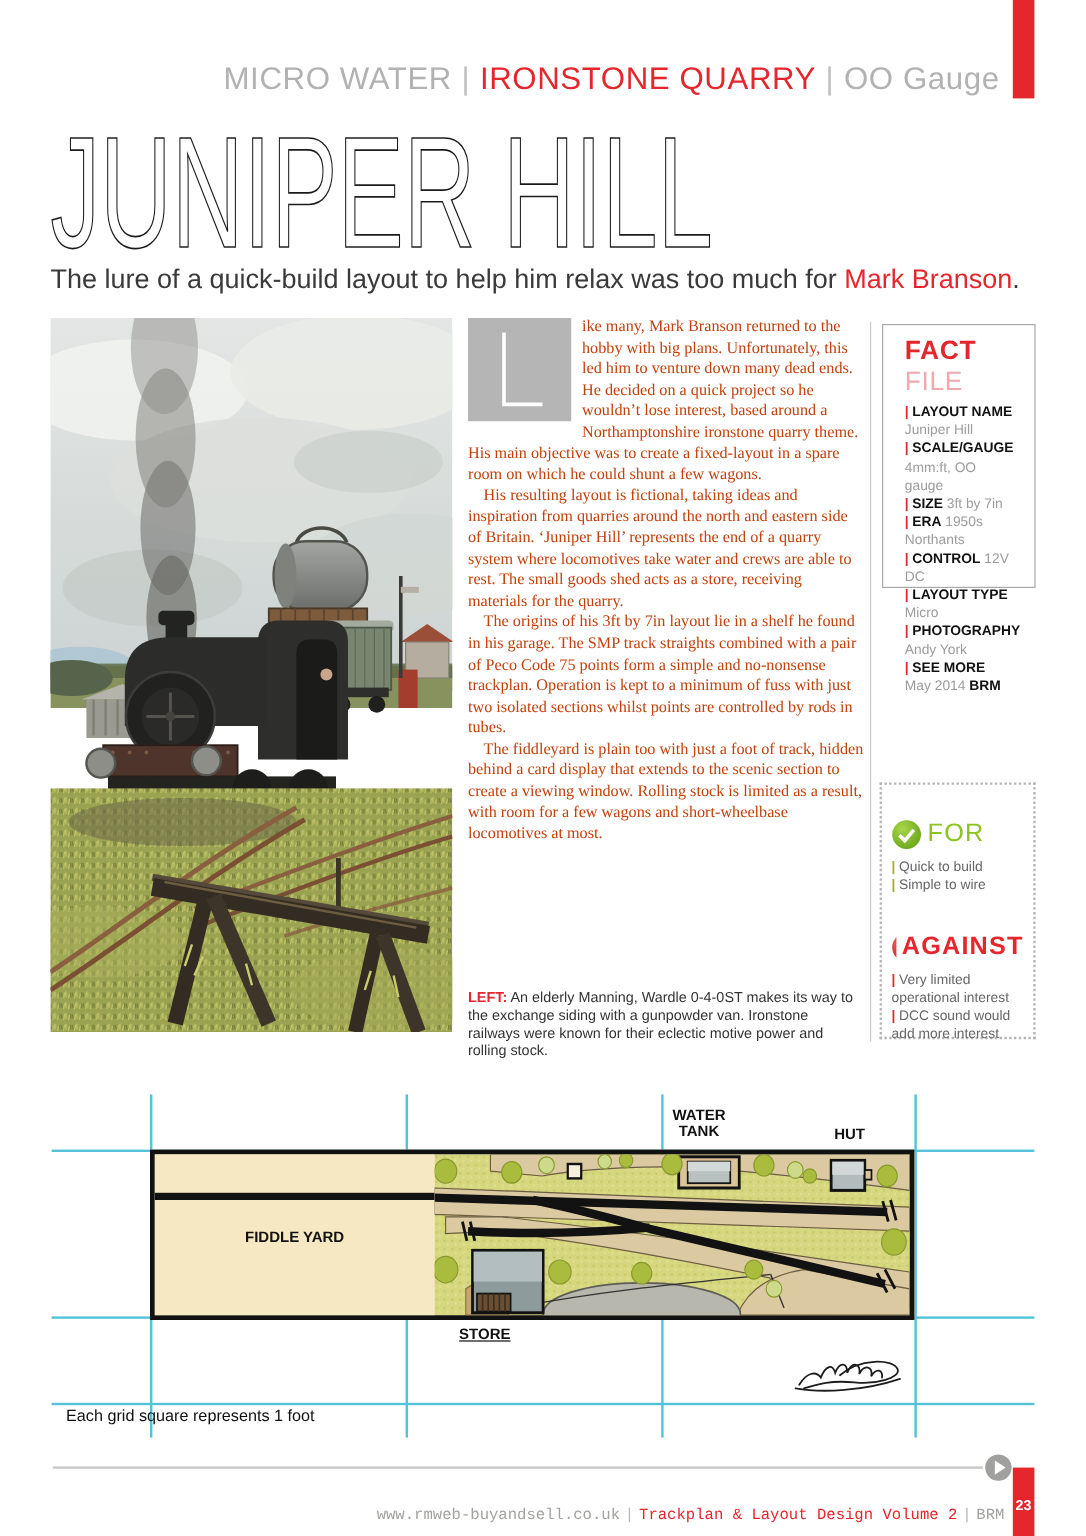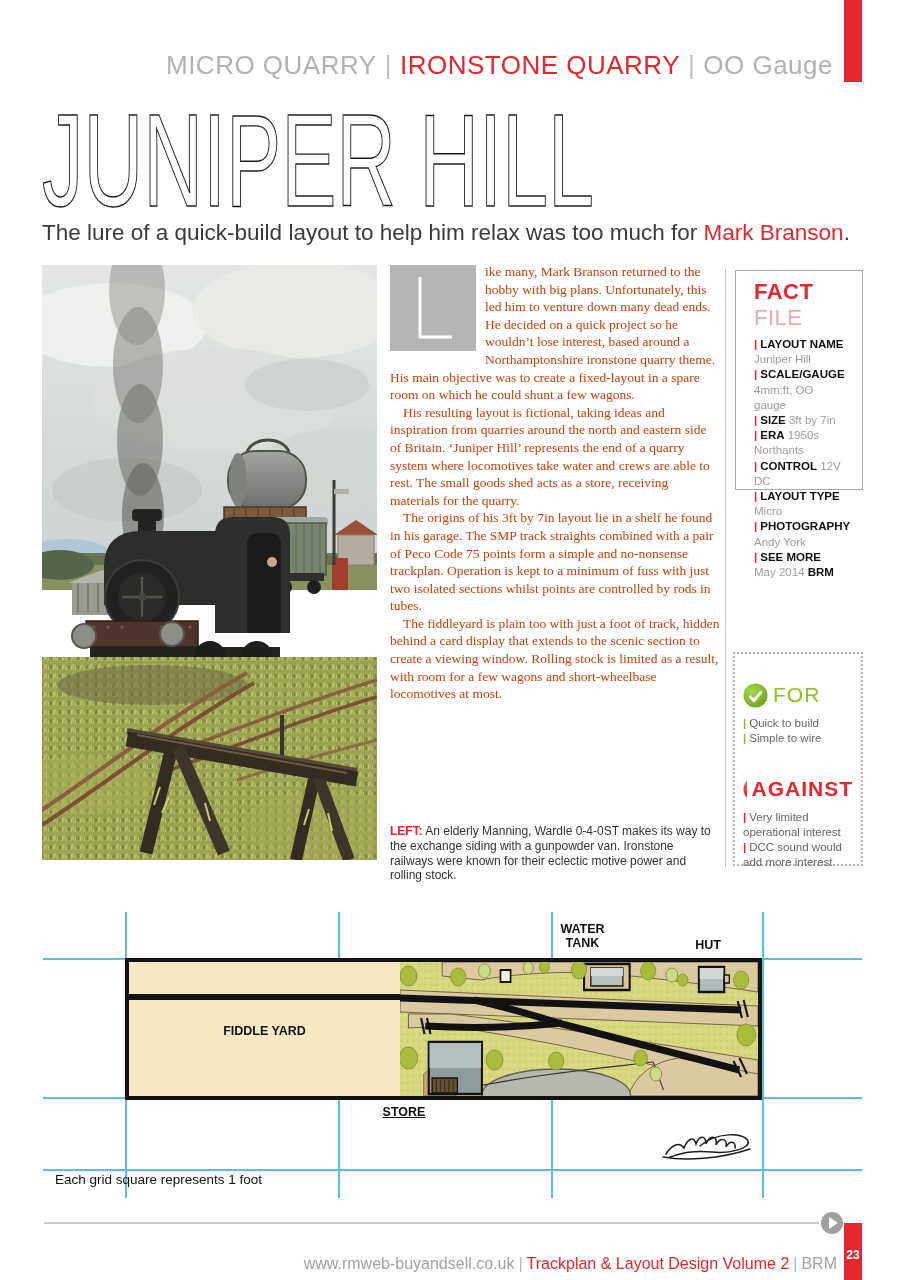--- a/index.html
+++ b/index.html
@@ -45,48 +45,48 @@
   .pc-for .pc-word{color:#8cc41e;font-weight:400;}
   .pc-against .pc-word{color:#e5262d;font-weight:700;}
   .pc-item{font-size:11.5px;line-height:15px;color:#666;}
   .pc-item .b-for{color:#a8ab35;font-weight:700;margin-right:3px;}
   .pc-item .b-against{color:#e5262d;font-weight:700;margin-right:3px;}
   .pc-gap{height:12px;}
   
   .gridline{position:absolute;background:#54c2d9;}
   .plan{position:absolute;left:125px;top:958px;width:637px;height:142px;border:4px solid #121212;
         box-sizing:border-box;display:flex;background:#f5e8c2;}
-  .fiddle{position:relative;width:233px;height:100%;background:#f5e8c2;flex:none;padding-left:38px;}
+  .fiddle{position:relative;width:233px;height:100%;background:#f5e8c2;flex:none;}
   .fiddle-track{position:absolute;left:0;top:32px;width:100%;height:6px;background:#121212;}
   .fiddle-label{position:absolute;left:0;top:62px;width:100%;text-align:center;
                 font-size:12.5px;font-weight:700;color:#111;}
   .scenic{flex:1;height:100%;}
   .plan-label{position:absolute;font-size:12.5px;font-weight:700;color:#111;text-align:center;white-space:pre-line;}
   .lbl-water{left:545px;top:922px;width:75px;}
   .lbl-hut{left:683px;top:938px;width:50px;}
   .lbl-store{left:374px;top:1105px;width:60px;text-decoration:underline;}
   .grid-note{position:absolute;left:55px;top:1172px;font-size:13.5px;color:#111;}
   .signature{position:absolute;left:660px;top:1124px;}
   
   .footer-rule{position:absolute;left:44px;top:1222px;width:775px;height:2px;background:#c9c9c9;}
   .play-icon{position:absolute;left:820px;top:1211px;}
   .red-bar-bottom{position:absolute;left:844px;top:1223px;width:18px;height:57px;background:#e5262d;
                   text-align:center;box-sizing:border-box;padding-top:22px;}
   .page-num{font-size:12px;font-weight:700;color:#ffffff;}
-  .footer-text{position:absolute;right:68px;top:1255px;font-size:16px;color:#a2a2a0;white-space:nowrap;}
+  .footer-text{position:absolute;right:68px;top:1255px;font-size:13px;color:#a2a2a0;white-space:nowrap;font-family:Liberation Mono, monospace;}
   .footer-text .red{color:#e5262d;}
   .footer-text .pipe{color:#b5b5b3;padding:0 4px;}
 </style>
 </head>
 <body>
 
 <div id="page">
 
   <div class="red-bar-top"></div>
-  <div class="kicker"><span>MICRO QUARRY</span><span class="pipe">|</span><span class="red">IRONSTONE QUARRY</span><span class="pipe">|</span><span>OO Gauge</span></div>
+  <div class="kicker"><span>MICRO WATER</span><span class="pipe">|</span><span class="red">IRONSTONE QUARRY</span><span class="pipe">|</span><span>OO Gauge</span></div>
 
   <svg class="title-svg" width="620" height="115">
     <text x="4" y="102" font-family="Liberation Sans, sans-serif" font-size="132" textLength="552" lengthAdjust="spacingAndGlyphs" fill="none" stroke="#1a1a1a" stroke-width="1.4">JUNIPER HILL</text>
   </svg>
 
   <div class="standfirst"><span>The lure of a quick-build layout to help him relax was too much for </span><span class="red">Mark Branson</span><span>.</span></div>
 
   <svg class="photo" viewBox="0 0 335 595">
     <defs>
       <linearGradient id="sky" x1="0" y1="0" x2="0" y2="1">

